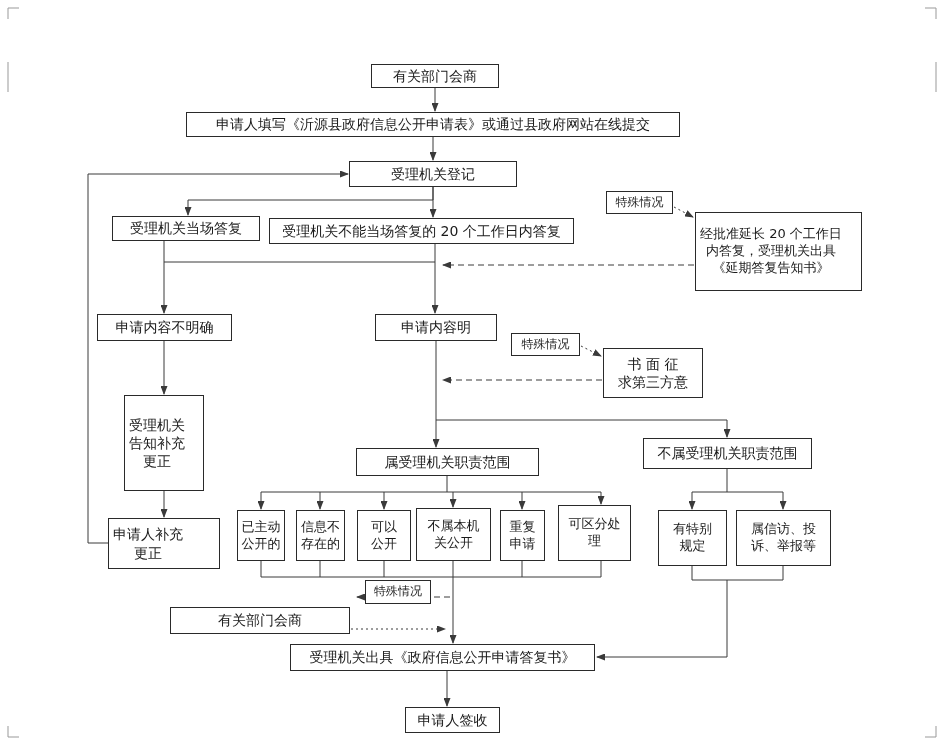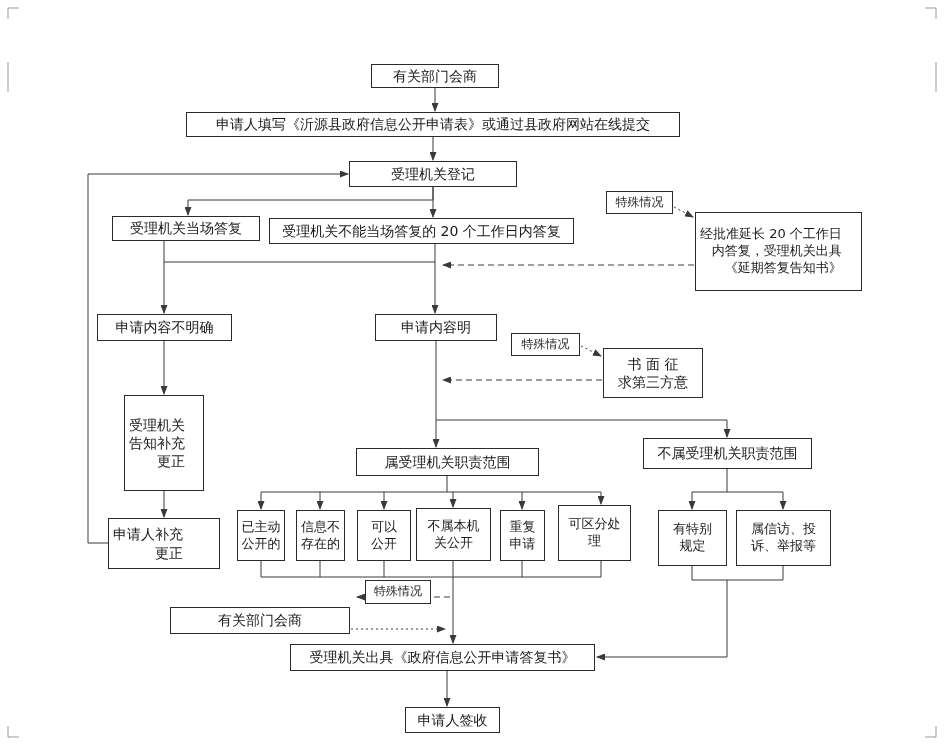--- a/index.html
+++ b/index.html
@@ -9,21 +9,21 @@
     color:#1a1a1a; overflow:hidden;
   }
   svg.lines { position:absolute; left:0; top:0; width:944px; height:745px; }
   .node {
     position:absolute; box-sizing:border-box;
     border:1px solid #2a2a2a; background:#ffffff;
     display:flex; align-items:center; justify-content:center;
     text-align:center; font-size:14px; line-height:1.3;
     white-space:pre-line; padding:1px 4px;
   }
-  .node.left { justify-content:flex-start; text-align:right; }
+  .node.left { justify-content:flex-start; text-align:center; }
   .node.small { font-size:12px; }
   .node.child { font-size:13px; padding:1px 2px; }
   .node.nowrap { white-space:nowrap; }
   .node.f13 { font-size:13px; }
 </style>
 </head>
 <body>
 
 <div class="canvas">
 

